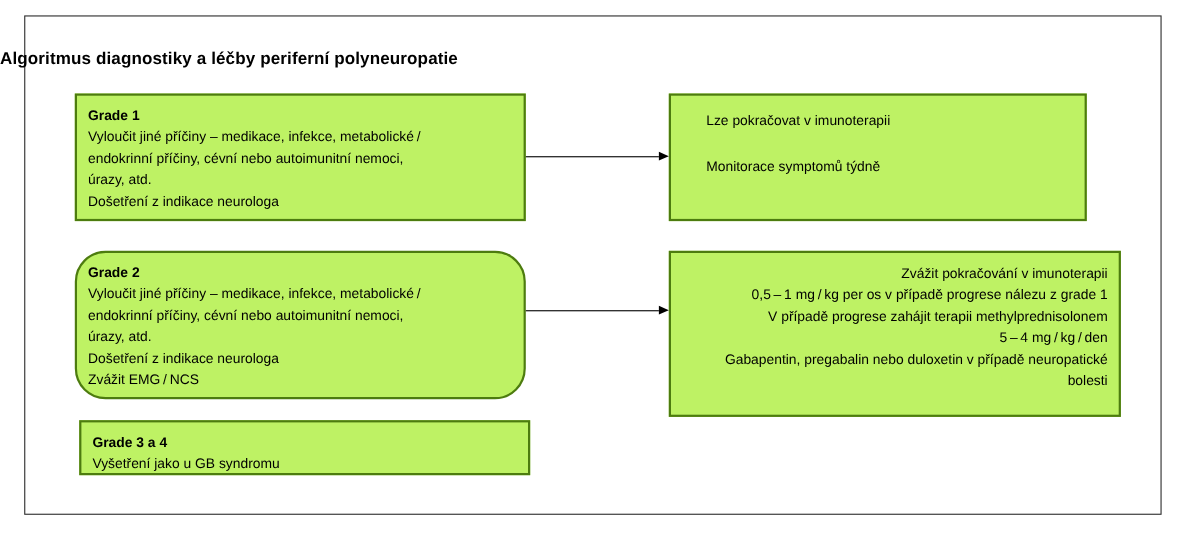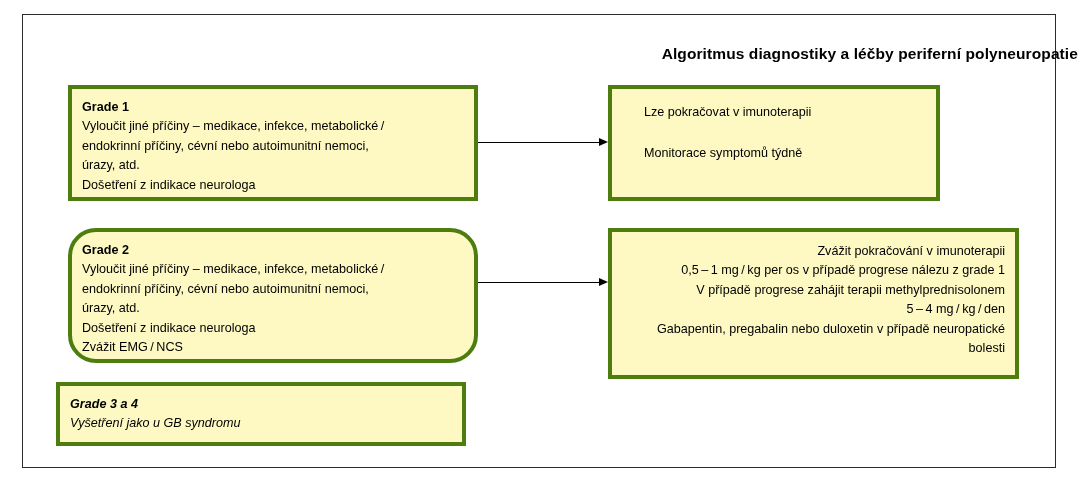--- a/index.html
+++ b/index.html
@@ -31,31 +31,31 @@
     border: 1px solid #2b2b2b;
     background: #ffffff;
     box-sizing: border-box;
   }
 
   #diagram-title {
     position: absolute;
     left: 0;
     top: 45px;
     width: 1078px;
-    text-align: right;
+    text-align: left;
     font-size: 15.5px;
     font-weight: bold;
     color: #000000;
     letter-spacing: 0.1px;
   }
 
   .node {
     position: absolute;
-    background: #fef9c3;
-    border: 4px solid #4d7c0f;
+    background: #bef264;
+    border: 2px solid #4d7c0f;
     box-sizing: border-box;
     padding: 9px 10px 8px 10px;
     font-size: 12.6px;
     line-height: 19.4px;
     color: #000000;
   }
 
   .node .node-title {
     font-weight: bold;
     display: block;
@@ -74,32 +74,31 @@
     height: 116px;
   }
   #node-grade2 {
     left: 68px;
     top: 228px;
     width: 410px;
     height: 135px;
     border-radius: 28px;
   }
   #node-grade34 {
-    left: 56px;
+    left: 72px;
     top: 382px;
     width: 410px;
-    height: 64px;
-    font-style: italic;
+    height: 50px;
   }
 
   
   #node-outcome1 {
     left: 608px;
     top: 85px;
-    width: 332px;
+    width: 380px;
     height: 116px;
     padding-top: 14px;
     padding-left: 32px;
   }
   #node-outcome2 {
     left: 608px;
     top: 228px;
     width: 411px;
     height: 151px;
     padding-top: 10px;

